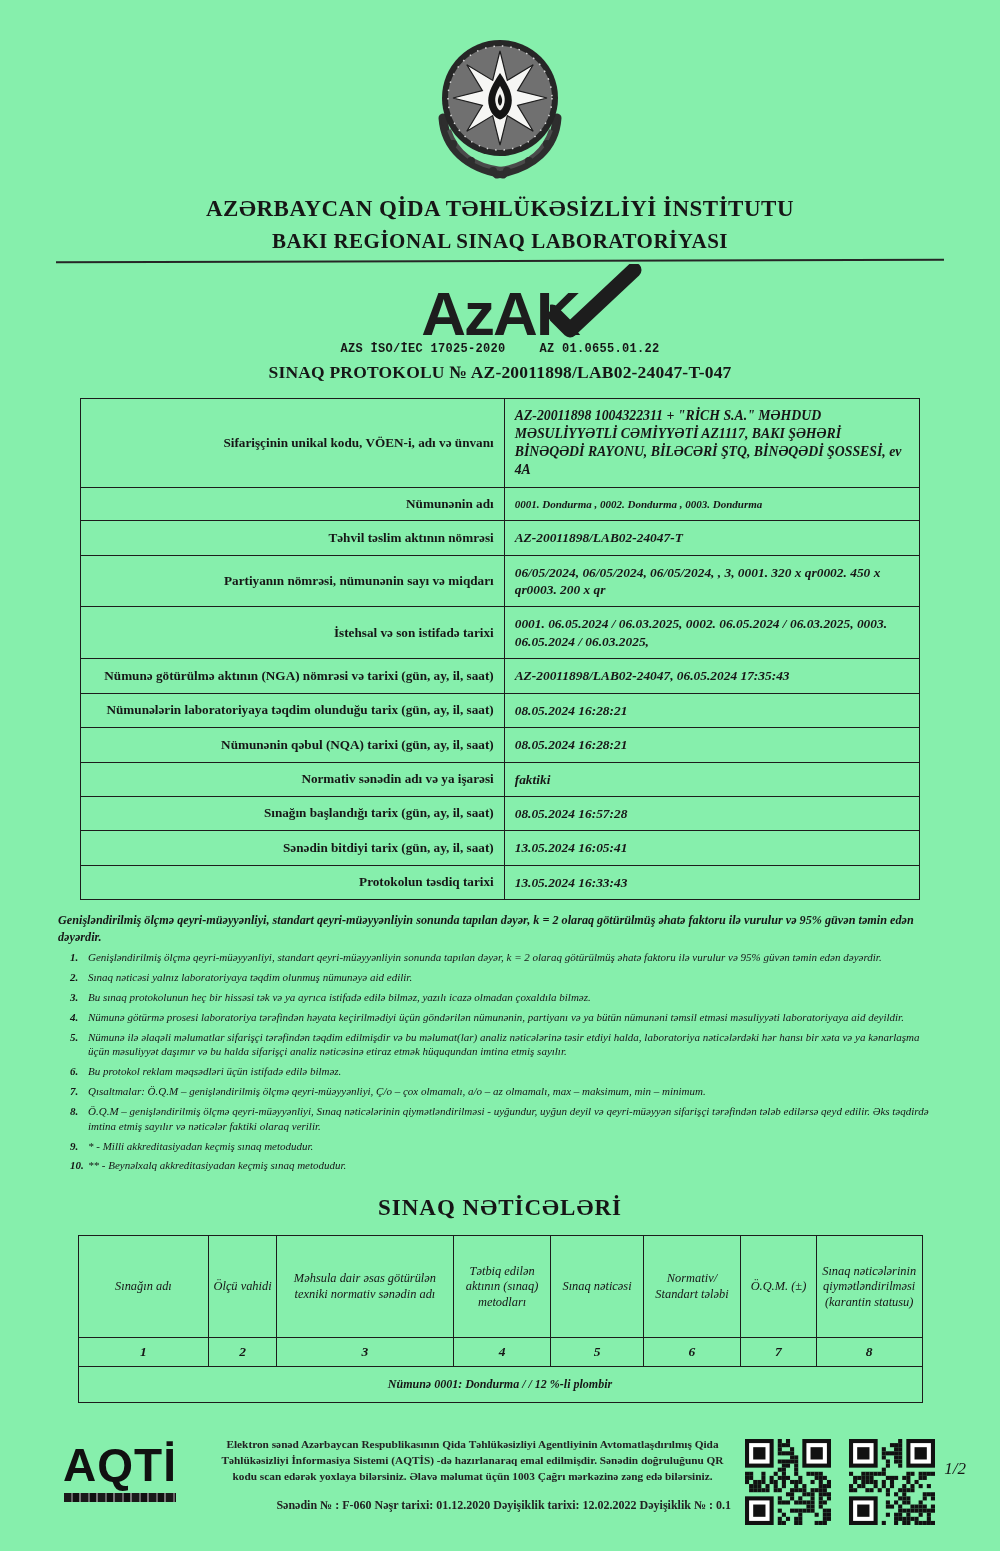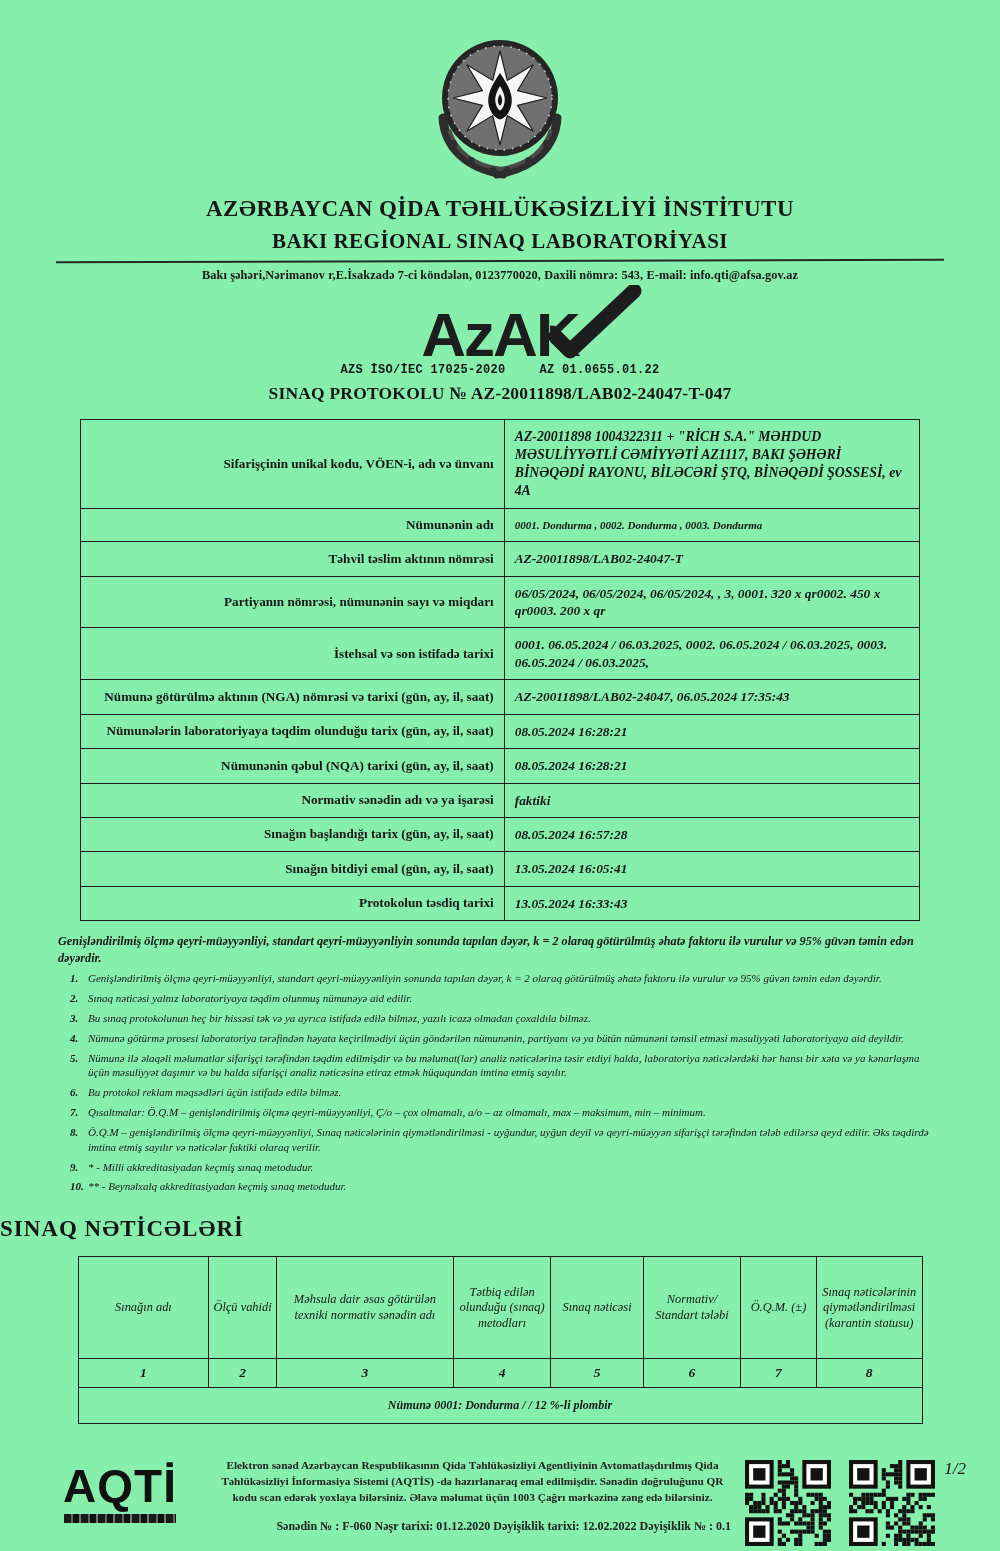--- a/index.html
+++ b/index.html
@@ -37,21 +37,21 @@
   }
   .info-table tr:first-child td.val { font-size:13.8px; }
   .info-table tr:nth-child(2) td.val { font-size:11px; }
   
   .notes { width:884px; margin:12px auto 0 auto; }
   .notes-intro { font-style:italic; font-weight:bold; font-size:12.2px; line-height:1.35; }
   .note-item { display:flex; font-style:italic; font-size:11px; line-height:1.35; margin-top:5px; }
   .note-item .num { width:30px; flex:0 0 30px; padding-left:12px; font-weight:bold; }
   .note-item .txt { flex:1; }
   
-  .results-title { font-size:23px; font-weight:bold; letter-spacing:1px; margin-top:22px; }
+  .results-title { text-align:center; font-size:23px; font-weight:bold; letter-spacing:1px; margin-top:22px; }
   .res-table { width:845px; margin:14px auto 0 auto; table-layout:fixed; }
   .res-table td { border:1.6px solid #1c1c1c; }
   .res-head td { font-style:italic; font-size:12.4px; line-height:1.25; text-align:center; vertical-align:middle; padding:14px 4px; height:102px; }
   .res-nums td { font-style:italic; font-weight:bold; font-size:13.5px; text-align:center; padding:6px 2px; }
   .res-sample td { font-style:italic; font-weight:bold; font-size:12px; text-align:center; padding:10px 4px; }
   
   .footer { display:flex; width:920px; margin:34px auto 0 auto; align-items:flex-start; }
   .aqti { flex:0 0 160px; padding-top:6px; text-align:center; }
   .aqti-text { font-family:"Liberation Sans", sans-serif; font-weight:700; font-size:46px; line-height:44px; letter-spacing:1px; color:#111; }
   .aqti-bar { width:112px; height:9px; margin:6px auto 0 auto;
@@ -92,21 +92,20 @@
 
       <path d="M85,47 C77,59 72,68 73.5,78 C75,87 80,92 85,93.5 C90,92 95,87 96.5,78 C98,68 93,59 85,47 Z" fill="#141414"></path>
       <path d="M85,60 C81.5,66 79.5,71 80.5,76.5 C81.3,81 83,83.5 85,84.5 C87,83.5 88.7,81 89.5,76.5 C90.5,71 88.5,66 85,60 Z" fill="#f3f3f1"></path>
       <path d="M85,68 C83.3,71 82.5,73.5 83,76 C83.5,78.2 84.2,79.3 85,79.8 C85.8,79.3 86.5,78.2 87,76 C87.5,73.5 86.7,71 85,68 Z" fill="#141414"></path>
     </svg>
   </div>
 
   <div class="org-name">AZƏRBAYCAN  QİDA  TƏHLÜKƏSİZLİYİ  İNSTİTUTU</div>
   <div class="lab-name">BAKI REGİONAL SINAQ LABORATORİYASI</div>
   <hr class="head-rule">
-  <div class="addr">Bakı şəhəri,Nərimanov r,E.İsakzadə 7-ci köndələn, 0123770020, Daxili nömrə: 543, E-mail: info.qti@afsa.gov.az</div>
 
   <div class="azak">
     <span class="azak-text"><span>AzA</span><span class="azak-k"><span>K</span><svg class="azak-check" width="92" height="78" viewBox="0 0 92 78">
             <path d="M2,48 L20,66 L84,6" fill="none" stroke="#1d1d1d" stroke-width="15" stroke-linecap="round" stroke-linejoin="round"></path>
           </svg></span></span>
     <div class="azak-sub">
       <span>AZS İSO/İEC 17025-2020</span><span class="gap"></span><span>AZ 01.0655.01.22</span>
     </div>
   </div>
 
@@ -148,21 +147,21 @@
         </tr>
         <tr>
           <td class="lbl">Normativ sənədin adı və ya işarəsi</td>
           <td class="val">faktiki</td>
         </tr>
         <tr>
           <td class="lbl">Sınağın başlandığı tarix (gün, ay, il, saat)</td>
           <td class="val">08.05.2024 16:57:28</td>
         </tr>
         <tr>
-          <td class="lbl">Sınağın bitdiyi emal (gün, ay, il, saat)</td>
+          <td class="lbl">Sənədin bitdiyi tarix (gün, ay, il, saat)</td>
           <td class="val">13.05.2024 16:05:41</td>
         </tr>
         <tr>
           <td class="lbl">Protokolun təsdiq tarixi</td>
           <td class="val">13.05.2024 16:33:43</td>
         </tr>
       </tbody>
   </table>
 
   <div class="notes">
@@ -221,21 +220,21 @@
       <col style="width:11%">
         <col style="width:11.5%">
         <col style="width:9%">
         <col style="width:12.5%">
     </colgroup>
     <tbody>
       <tr class="res-head" id="res-head-row">
           <td>Sınağın adı</td>
           <td>Ölçü vahidi</td>
           <td>Məhsula dair əsas götürülən texniki normativ sənədin adı</td>
-          <td>Tətbiq edilən olunduğu (sınaq) metodları</td>
+          <td>Tətbiq edilən aktının (sınaq) metodları</td>
           <td>Sınaq nəticəsi</td>
           <td>Normativ/ Standart tələbi</td>
           <td>Ö.Q.M. (±)</td>
           <td>Sınaq nəticələrinin qiymətləndirilməsi (karantin statusu)</td>
         </tr>
       <tr class="res-nums" id="res-num-row">
           <td>1</td>
           <td>2</td>
           <td>3</td>
           <td>4</td>

